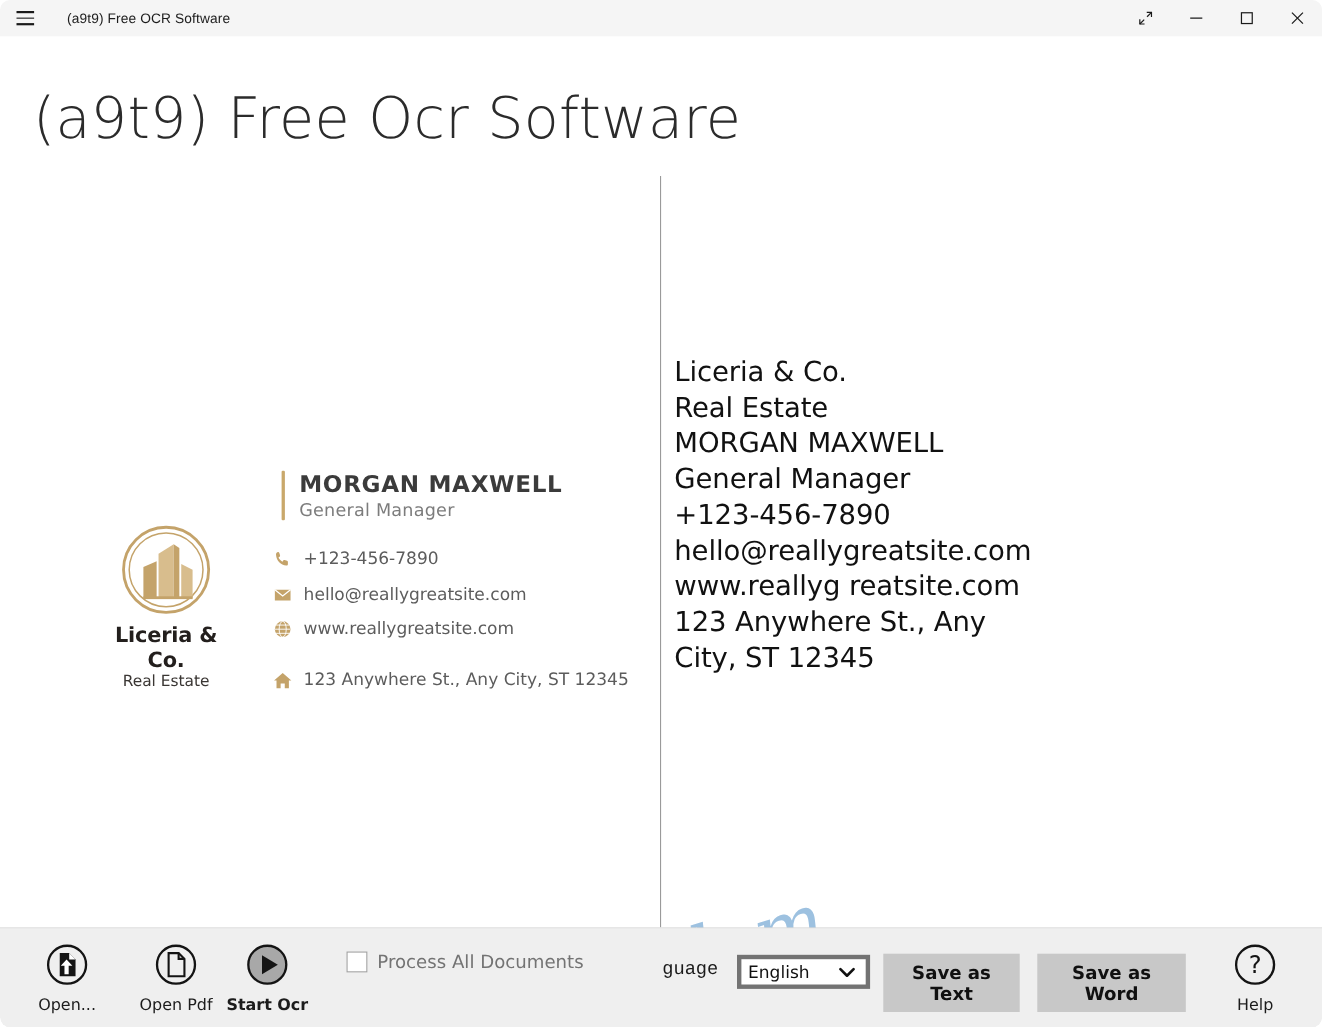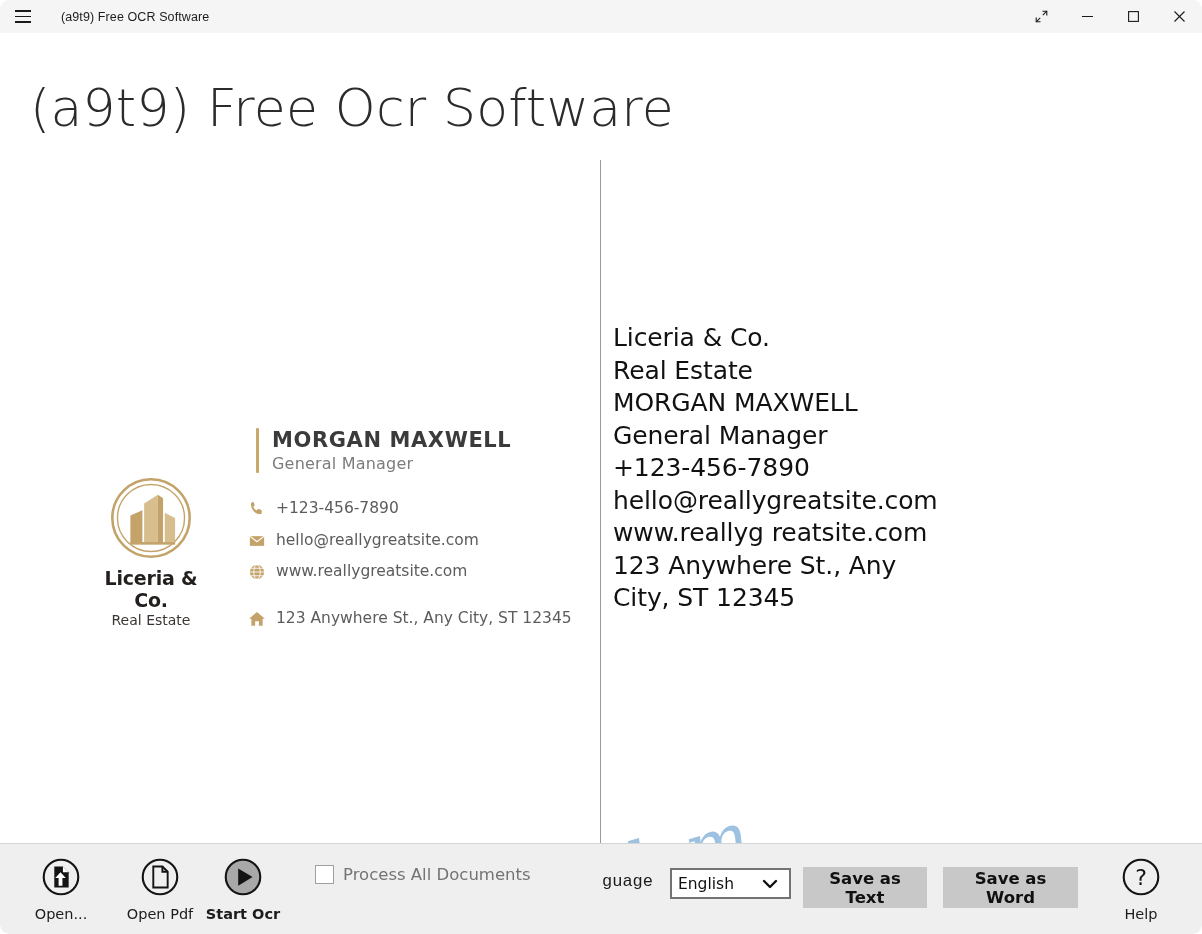--- a/index.html
+++ b/index.html
@@ -196,36 +196,36 @@
 
   .lang-label {
     position: absolute; left: 602px; top: 872px;
     font-size: 17px; color: #1a1a1a;
     font-family: Liberation Mono, monospace;
   }
   .lang-select {
     position: absolute; left: 670px; top: 868px;
     width: 121px; height: 31px;
     background: #ffffff;
-    border: 2px solid #737373;
+    border: 4px solid #737373;
     font-size: 15.5px;
     color: #111111;
     padding: 0 6px;
     font-family: "DejaVu Sans", sans-serif;
     appearance: none; -webkit-appearance: none;
     cursor: pointer;
   }
   .lang-caret {
     position: absolute; left: 762px; top: 879px;
     pointer-events: none;
   }
 
   .save-btn {
     position: absolute; top: 867px;
-    height: 41px;
+    height: 53px;
     background: #c8c8c8;
     border: none;
     font-size: 16.5px;
     color: #101010;
     font-weight: bold;
     cursor: pointer;
     font-family: "DejaVu Sans", sans-serif;
   }
   #btn-save-text { left: 803px; width: 124px; }
   #btn-save-word { left: 943px; width: 135px; }

